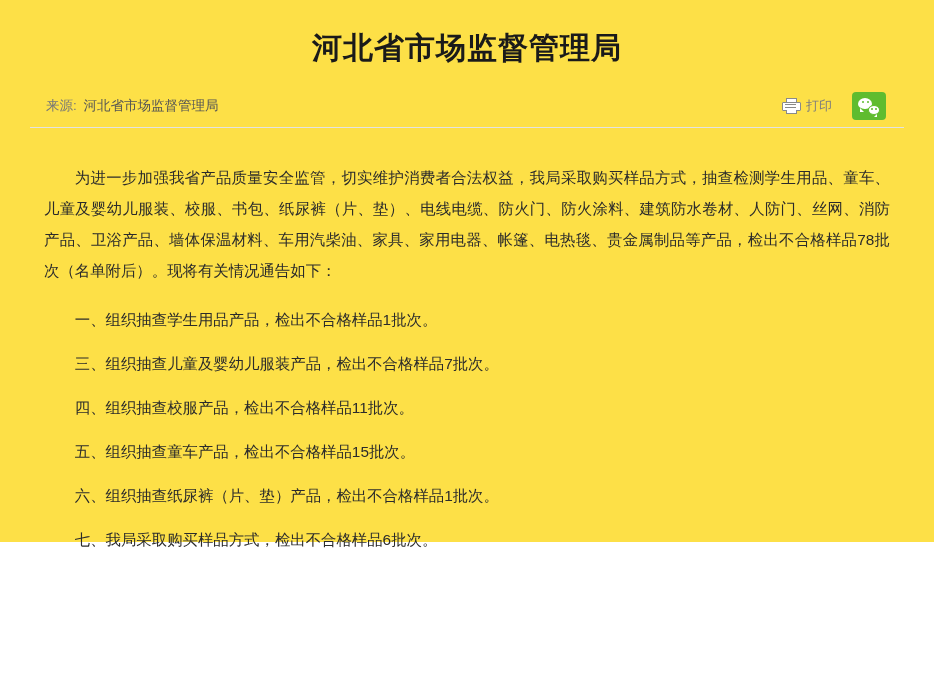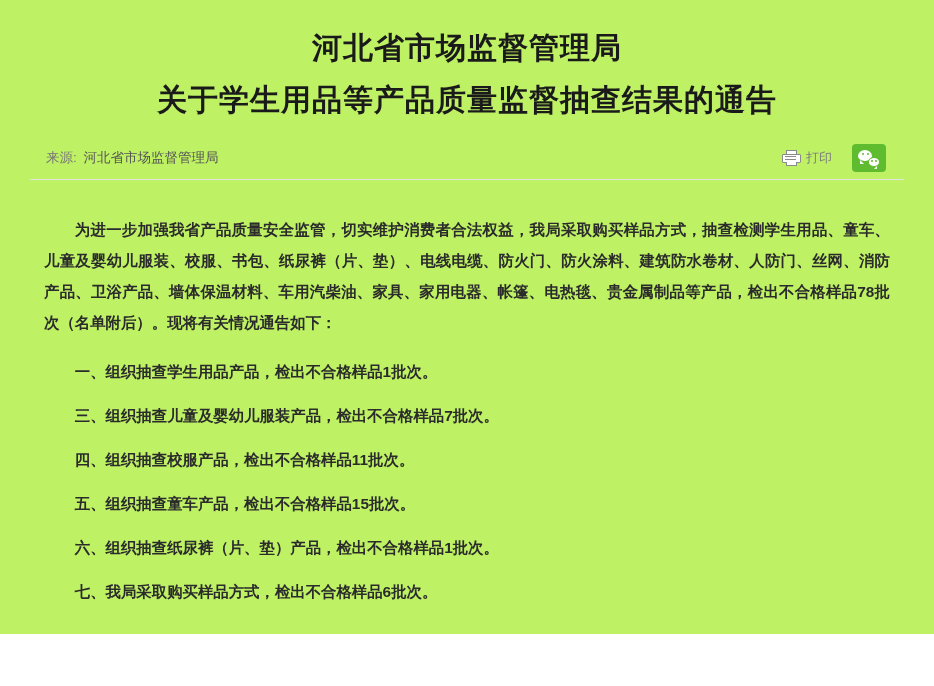--- a/index.html
+++ b/index.html
@@ -10,23 +10,23 @@
   }
   body {
     width: 934px;
     height: 686px;
     font-family: "Liberation Sans", sans-serif;
     color: #222222;
     overflow: hidden;
   }
   .page {
     width: 934px;
-    height: 634px;
+    height: 542px;
     position: relative;
-    background: #bef264;
+    background: #fde047;
   }
   .title-block {
     padding: 22px 60px 0 60px;
     text-align: center;
   }
   .title-line {
     font-size: 30px;
     font-weight: bold;
     color: #1a1a1a;
     letter-spacing: 1px;
@@ -152,21 +152,20 @@
     background: #5fbc2f;
     border-radius: 50%;
   }
   .wechat-glyph .d1 { left: 3.5px; top: 4px; }
   .wechat-glyph .d2 { left: 8.5px; top: 4px; }
   .wechat-glyph .d3 { right: 7.5px; bottom: 5px; background: #5fbc2f; width: 1.8px; height: 1.8px;}
   .wechat-glyph .d4 { right: 3px; bottom: 5px; background: #5fbc2f; width: 1.8px; height: 1.8px;}
 
   .body-content {
     padding: 34px 44px 0 44px;
-    font-weight: bold;
   }
   .para {
     font-size: 15.4px;
     line-height: 31px;
     color: #2b2b2b;
     text-align: justify;
     margin: 0 0 14px 0;
     text-indent: 2em;
     font-family: "Liberation Sans", sans-serif;
   }
@@ -177,21 +176,20 @@
     margin-bottom: 13px;
   }
 </style>
 </head>
 <body>
 
 <div class="page">
 
   <div class="title-block">
     <div class="title-line">河北省市场监督管理局</div>
-    <div class="title-line">关于学生用品等产品质量监督抽查结果的通告</div>
   </div>
 
   <div class="meta-row">
     <div class="source">
       <span class="src-label">来源:</span>
       <span class="src-value">河北省市场监督管理局</span>
     </div>
     <div class="meta-actions">
       <div class="print-btn">
         <span class="printer-icon">

